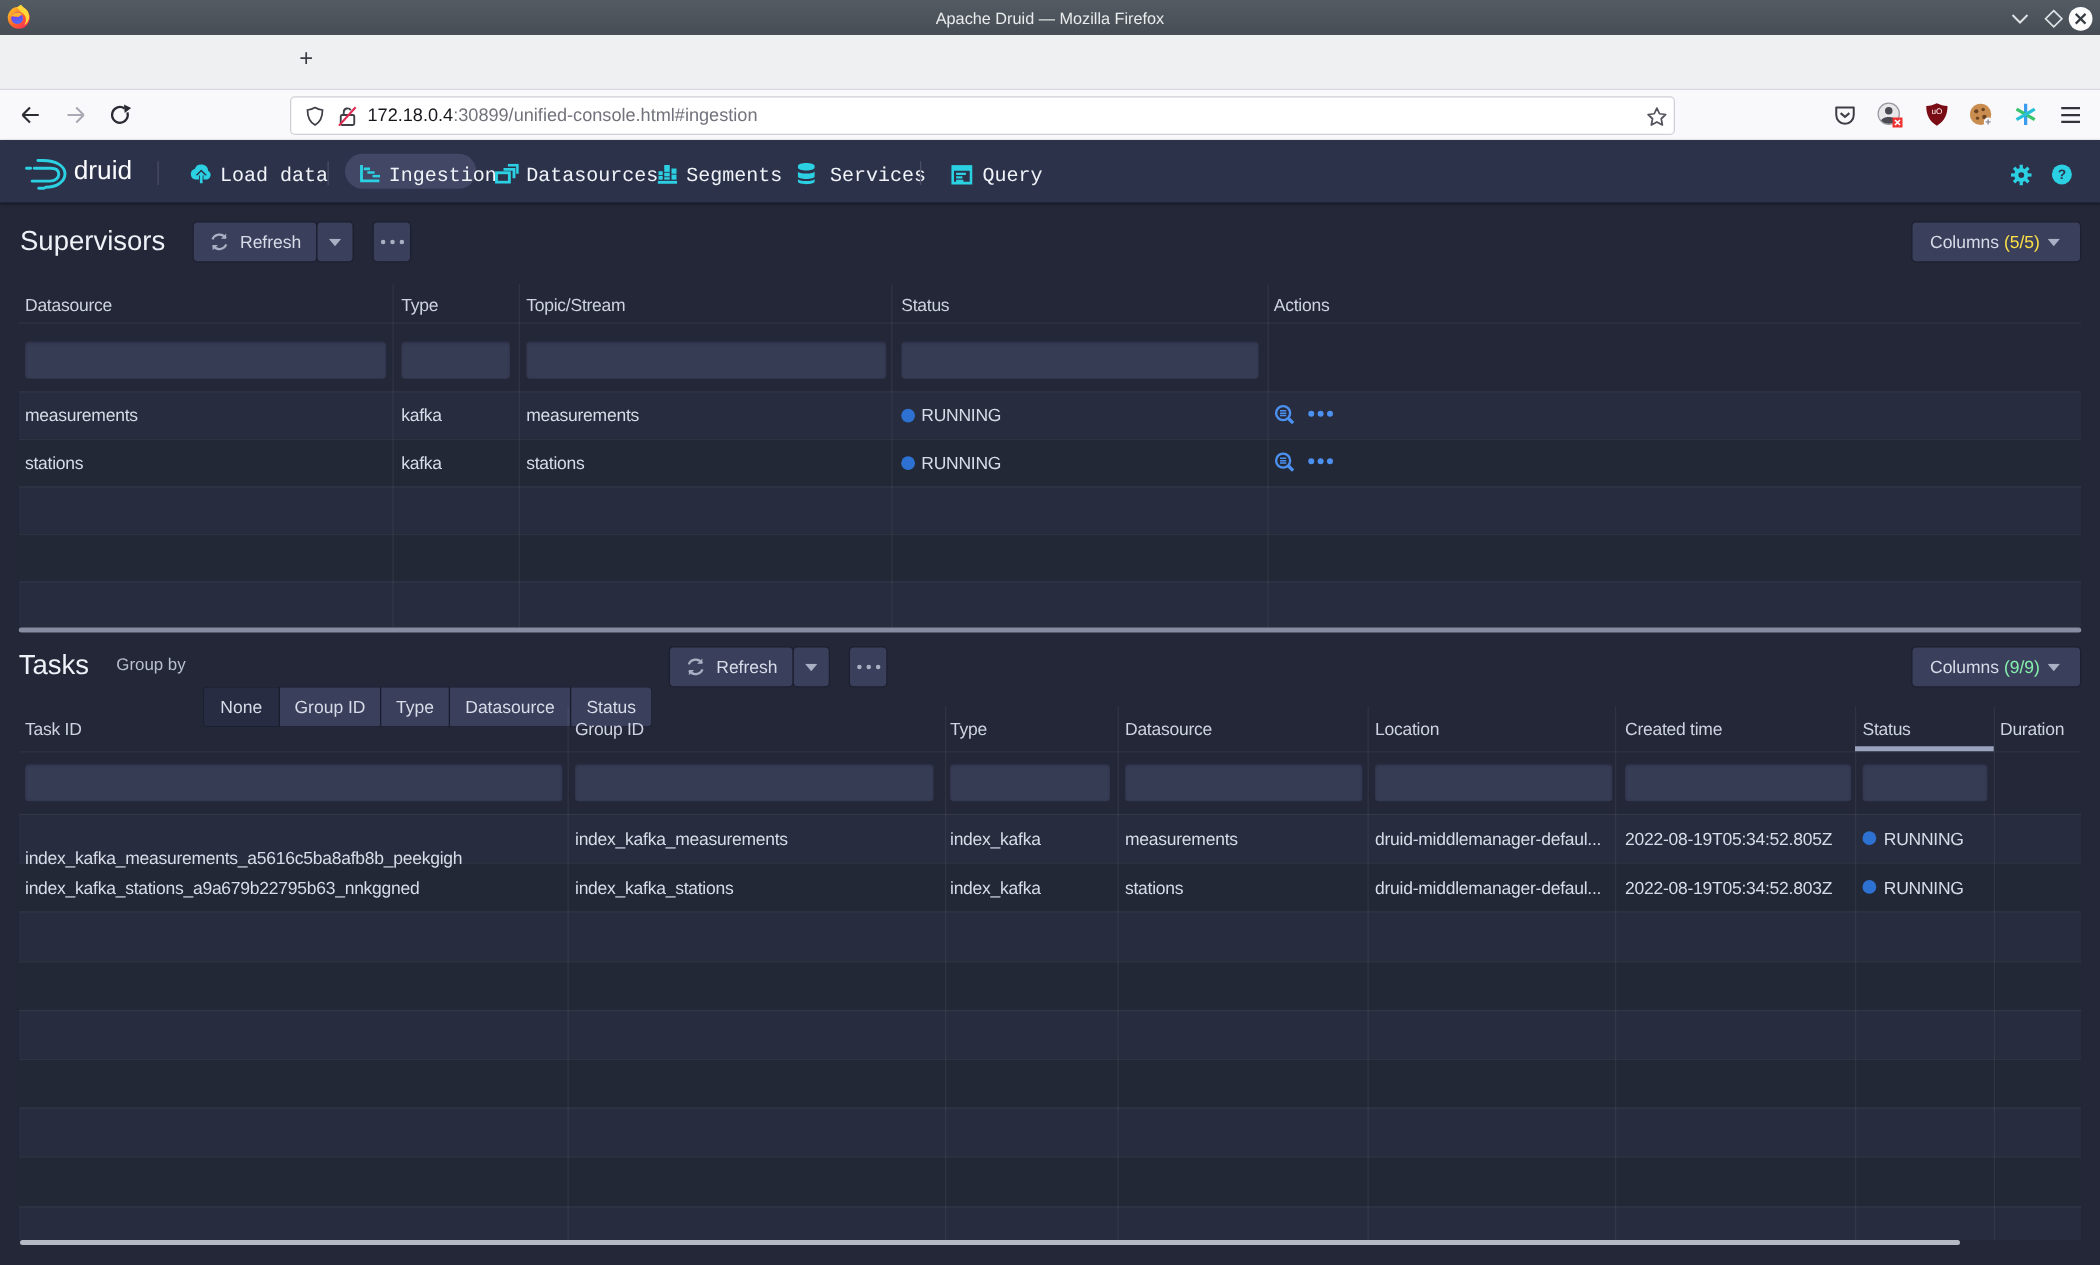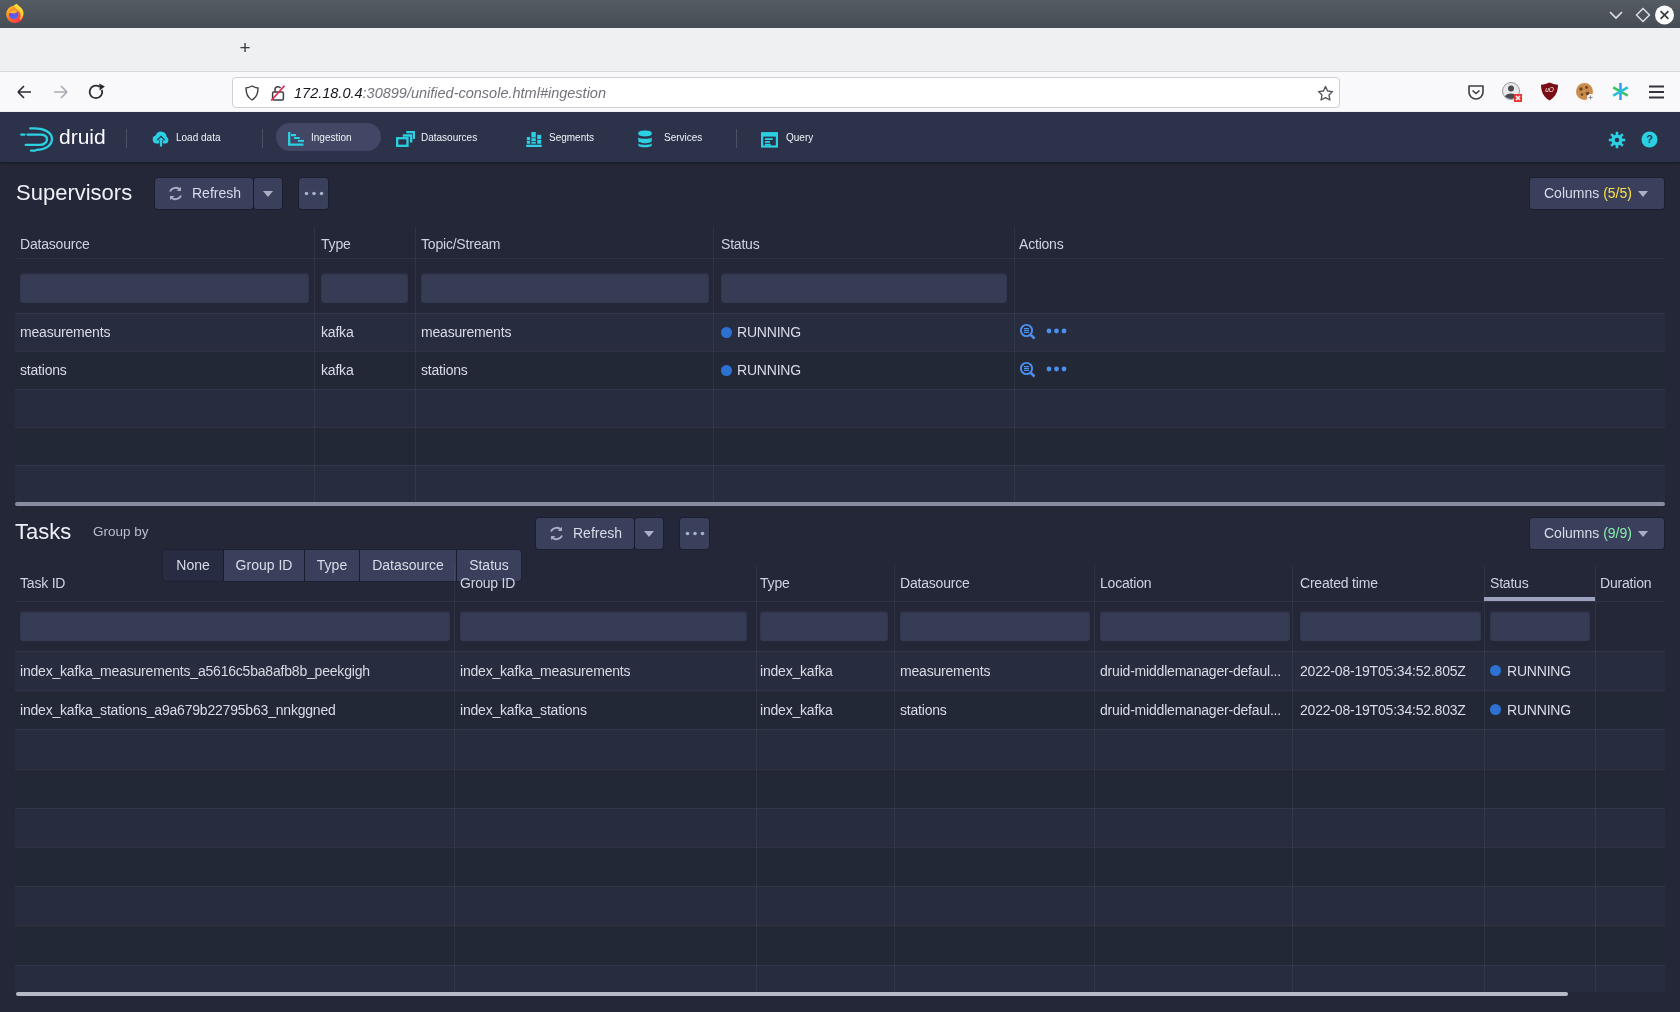--- a/index.html
+++ b/index.html
@@ -6,29 +6,29 @@
 html,body { width:1680px; height:1012px; overflow:hidden; background:#232737; font-family:"Liberation Sans", sans-serif; }
 .abs { position:absolute; }
 
 #titlebar { position:absolute; left:0; top:0; width:1680px; height:28px; background:linear-gradient(#535b63,#474d54); }
 #titletext { position:absolute; left:0; top:7px; width:1680px; text-align:center; font-size:13px; color:#e9ebed; }
 #tabbar { position:absolute; left:0; top:28px; width:1680px; height:44px; background:#eff0f2; border-bottom:1px solid #d8d8de; }
 #tab { position:absolute; left:7px; top:4px; width:215px; height:36px; background:#f9fafb; border-radius:4px; box-shadow:0 0 2px rgba(0,0,0,0.35); }
 #tabtitle { position:absolute; left:26px; top:12px; font-size:12px; color:#15141a; }
 #tabclose { position:absolute; left:198px; top:9px; width:18px; height:18px; color:#4c4c55; font-size:15px; line-height:18px; text-align:center; }
 #newtab { position:absolute; left:236px; top:11px; width:18px; height:18px; color:#3c3c44; font-size:19px; line-height:18px; text-align:center; font-weight:400; }
-#urlrow { position:absolute; left:0; top:72px; width:1680px; height:40px; background:#f9f9fb;font-style:italic; }
+#urlrow { position:absolute; left:0; top:72px; width:1680px; height:40px; background:#f9f9fb; }
 #urlbox { position:absolute; left:232px; top:5px; width:1108px; height:31px; background:#ffffff; border:1px solid #cfcfd6; border-radius:4px; }
 .urltext { position:absolute; left:61px; top:7px; font-size:14.5px; color:#17161d; white-space:nowrap; }
 .urlgray { color:#72727c; }
 
 #app { position:absolute; left:0; top:112px; width:1680px; height:900px; background:#232737; }
 #navbar { position:absolute; left:0; top:0; width:1680px; height:50px; background:#2d324b; box-shadow:0 1px 2px rgba(10,12,20,0.6);padding-left:40px; }
 .navsep { position:absolute; top:17px; width:1px; height:19px; background:#4a4f66; }
-.navitem { position:absolute; top:20px; font-size:10px; color:#f0f3f8; white-space:nowrap; }
+.navitem { position:absolute; top:20px; font-size:16px; color:#f0f3f8; white-space:nowrap;font-family:Liberation Mono, monospace; }
 #pill { position:absolute; left:276px; top:11px; width:105px; height:28px; background:#414764; border-radius:14px; }
 #druidword { position:absolute; left:59px; top:14px; font-size:21px; line-height:21px; color:#fafbfd; }
 
 .h2 { position:absolute; font-size:22px; color:#eef1f7; }
 .btn { position:absolute; height:31px; background:#3a405c; border-radius:3px; box-shadow:0 0 0 1px rgba(17,20,36,0.4); color:#d7dce8; font-size:14px; }
 .btn-active { background:#272c42; }
 .seg { box-shadow:0 0 0 0.5px rgba(17,20,36,0.55); border-radius:0;margin-top:32px; }
 .btntext { position:absolute; width:100%; text-align:center; top:7px; }
 
 .tbl { position:absolute; overflow:hidden; }
@@ -39,20 +39,21 @@
 .hdr { position:absolute; font-size:14px; letter-spacing:-0.2px; color:#ced3e1; transform:translateY(1px); }
 .cell { position:absolute; font-size:14px; letter-spacing:-0.2px; color:#d8dce8; white-space:nowrap; transform:translateY(1px); }
 .finput { position:absolute; height:30px; background:#373c55; border-radius:3px; box-shadow:inset 0 1px 2px rgba(10,12,24,0.35); }
 .dot { position:absolute; width:11px; height:11px; border-radius:50%; background:#2d72d2; }
 .sbar { position:absolute; height:4px; border-radius:2px; background:#878ca1; }
 </style>
 </head>
 <body>
 
 <div id="titlebar">
+  <div id="titletext">Apache Druid — Mozilla Firefox</div>
   <svg class="abs" style="left:5px;top:3px" width="21" height="21" viewBox="0 0 21 21">
     <defs>
       <linearGradient id="ffg1" x1="1" y1="1" x2="0" y2="0">
         <stop offset="0" stop-color="#ff1f69"></stop>
           <stop offset="0.45" stop-color="#ff5f2d"></stop>
           <stop offset="0.75" stop-color="#ffa224"></stop>
           <stop offset="1" stop-color="#ffd43b"></stop>
       </linearGradient>
       <linearGradient id="ffg2" x1="0" y1="0" x2="0.4" y2="1">
         <stop offset="0" stop-color="#8a2be2"></stop>
@@ -377,21 +378,21 @@
     <div class="hdr" style="left:1475px;top:9px">Status</div>
     <div class="hdr" style="left:1585px;top:9px">Duration</div>
     <div class="abs" style="left:1469px;top:32px;width:111px;height:4px;background:#9aa2bd"></div>
     <div class="finput" style="left:5px;top:46px;width:430px"></div>
     <div class="finput" style="left:445px;top:46px;width:287px"></div>
     <div class="finput" style="left:745px;top:46px;width:128px"></div>
     <div class="finput" style="left:885px;top:46px;width:190px"></div>
     <div class="finput" style="left:1085px;top:46px;width:190px"></div>
     <div class="finput" style="left:1285px;top:46px;width:181px"></div>
     <div class="finput" style="left:1475px;top:46px;width:100px"></div>
-    <div class="cell" style="left:5px;top:97px">index_kafka_measurements_a5616c5ba8afb8b_peekgigh</div>
+    <div class="cell" style="left:5px;top:112px">index_kafka_measurements_a5616c5ba8afb8b_peekgigh</div>
     <div class="cell" style="left:445px;top:97px">index_kafka_measurements</div>
     <div class="cell" style="left:745px;top:97px">index_kafka</div>
     <div class="cell" style="left:885px;top:97px">measurements</div>
     <div class="cell" style="left:1085px;top:97px">druid-middlemanager-defaul...</div>
     <div class="cell" style="left:1285px;top:97px">2022-08-19T05:34:52.805Z</div>
     <div class="dot" style="left:1475px;top:100px"></div>
     <div class="cell" style="left:1492px;top:97px">RUNNING</div>
     <div class="cell" style="left:5px;top:136px">index_kafka_stations_a9a679b22795b63_nnkggned</div>
     <div class="cell" style="left:445px;top:136px">index_kafka_stations</div>
     <div class="cell" style="left:745px;top:136px">index_kafka</div>

